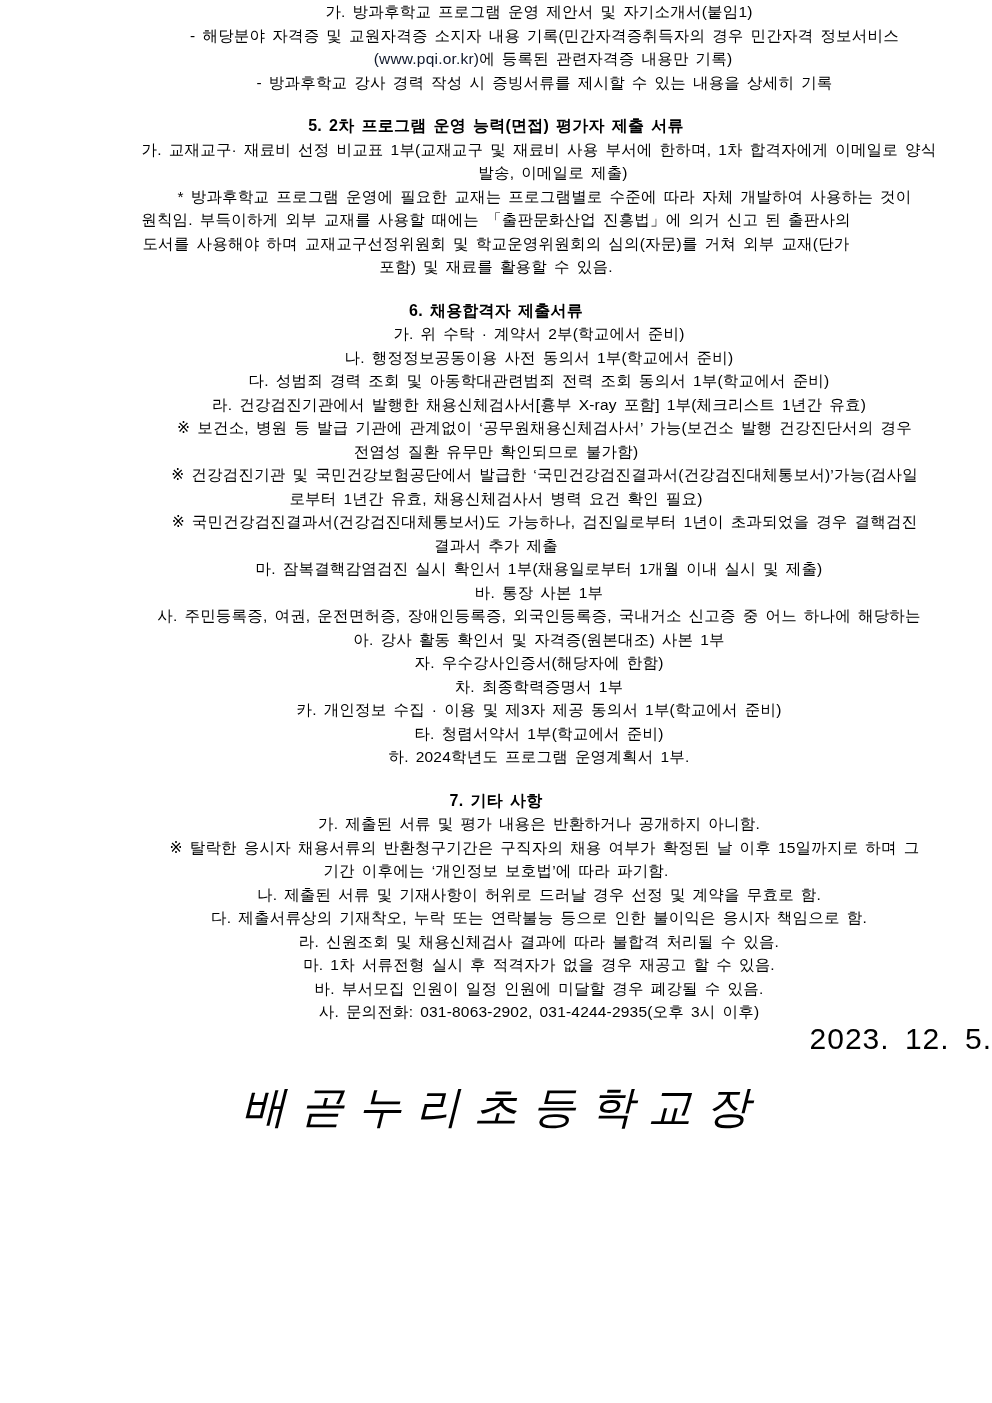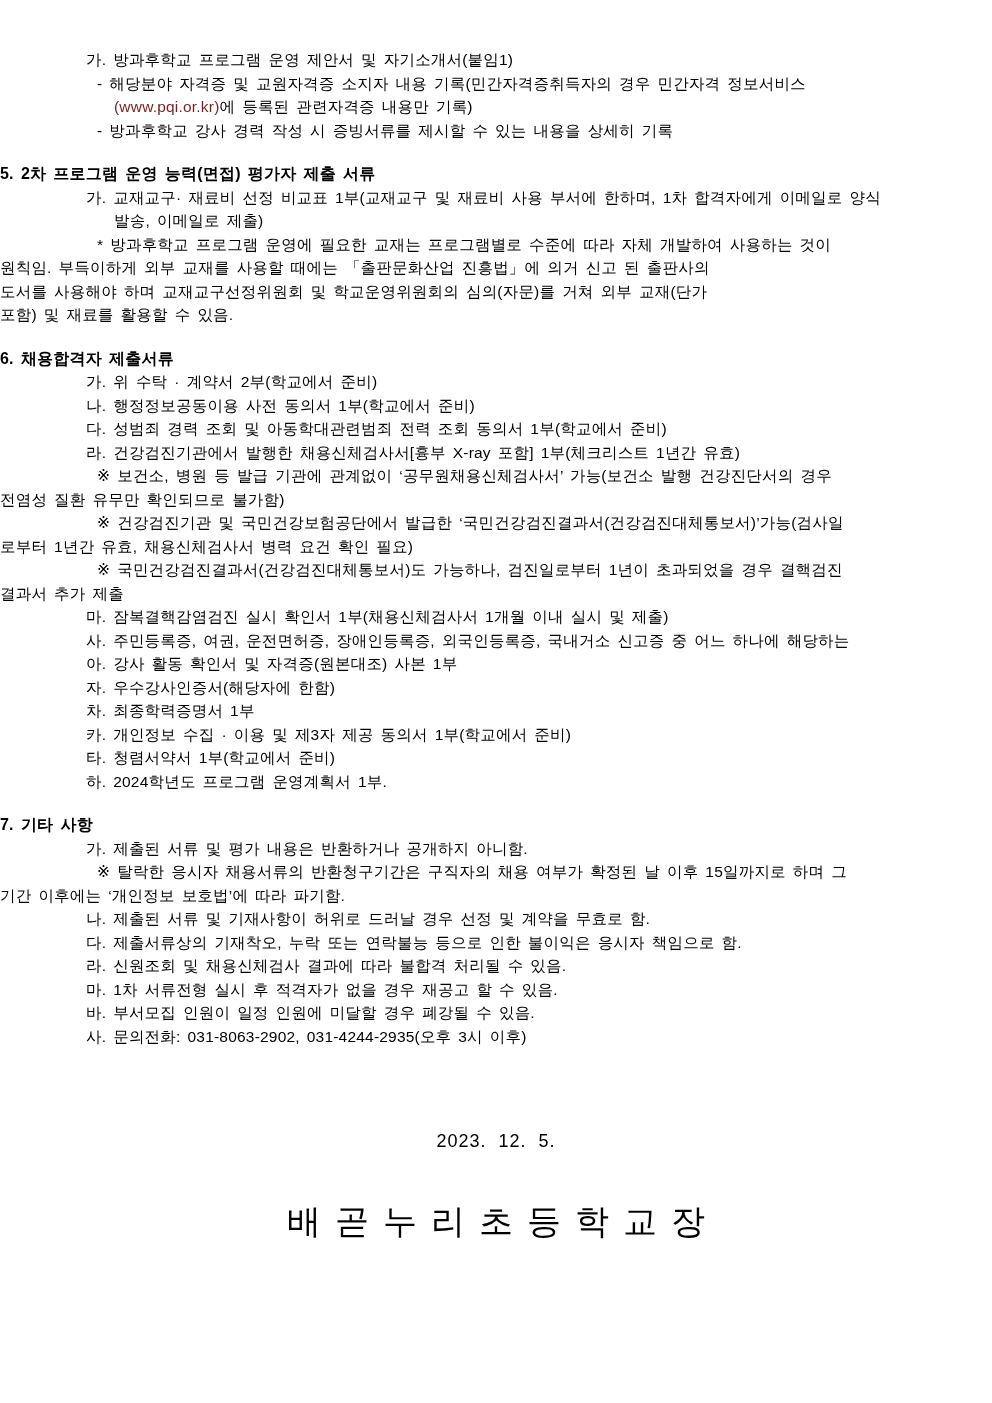--- a/index.html
+++ b/index.html
@@ -10,84 +10,85 @@
   .page {
     position: relative;
     width: 992px;
     height: 1403px;
     background: #ffffff;
     color: #000000;
     font-family: "Liberation Sans", "DejaVu Sans", sans-serif;
     overflow: hidden;
   }
   .doc-body {
-    padding-top: 48px;
+    text-align: center;
   }
   .line {
     font-size: 15.5px;
     line-height: 23.5px;
     white-space: nowrap;
     word-spacing: 2.5px;
     letter-spacing: 0.2px;
   }
   .line.sec {
     margin-top: 20px;
     font-weight: bold;
     font-size: 16px;
   }
   .line.i1  { margin-left: 86px; }
   .line.i1c { margin-left: 114px; }
   .line.i2  { margin-left: 97px; }
   .line.i2c { }
   .doc-date {
-    margin-top: 78px;
-    text-align: center;
-    font-size: 18px;
+    text-align: right;
+    font-size: 30px;
     line-height: 30px;
     letter-spacing: 1px;
     word-spacing: 6px;
   }
   .doc-signature {
-    margin-top: 40px;
+    margin-top: 28px;
     text-align: center;
-    font-size: 34px;
+    font-size: 44px;
     line-height: 50px;
     letter-spacing: 14px;
     text-indent: 14px; 
     font-weight: 500;
+    font-style: italic;
   }
 </style>
 </head>
 <body>
 
 <div class="page">
   <div class="doc-body">
       <div class="line i1"><span>가. 방과후학교 프로그램 운영 제안서 및 자기소개서(붙임1)</span></div>
       <div class="line i2"><span>- 해당분야 자격증 및 교원자격증 소지자 내용 기록(민간자격증취득자의 경우 민간자격 정보서비스</span></div>
-      <div class="line i1c"><span style="color: #7f1d1d;">(www.pqi.or.kr)</span><span>에 등록된 관련자격증 내용만 기록)</span></div>
+      <div class="line i1c"><span style="color: #0f172a;">(www.pqi.or.kr)</span><span>에 등록된 관련자격증 내용만 기록)</span></div>
       <div class="line i2"><span>- 방과후학교 강사 경력 작성 시 증빙서류를 제시할 수 있는 내용을 상세히 기록</span></div>
       <div class="line sec"><span>5. 2차 프로그램 운영 능력(면접) 평가자 제출 서류</span></div>
       <div class="line i1"><span>가. 교재교구· 재료비 선정 비교표 1부(교재교구 및 재료비 사용 부서에 한하며, 1차 합격자에게 이메일로 양식</span></div>
       <div class="line i1c"><span>발송, 이메일로 제출)</span></div>
       <div class="line i2"><span>* 방과후학교 프로그램 운영에 필요한 교재는 프로그램별로 수준에 따라 자체 개발하여 사용하는 것이</span></div>
       <div class="line i2c"><span>원칙임. 부득이하게 외부 교재를 사용할 때에는 「출판문화산업 진흥법」에 의거 신고 된 출판사의</span></div>
       <div class="line i2c"><span>도서를 사용해야 하며 교재교구선정위원회 및 학교운영위원회의 심의(자문)를 거쳐 외부 교재(단가</span></div>
       <div class="line i2c"><span>포함) 및 재료를 활용할 수 있음.</span></div>
       <div class="line sec"><span>6. 채용합격자 제출서류</span></div>
       <div class="line i1"><span>가. 위 수탁 · 계약서 2부(학교에서 준비)</span></div>
       <div class="line i1"><span>나. 행정정보공동이용 사전 동의서 1부(학교에서 준비)</span></div>
       <div class="line i1"><span>다. 성범죄 경력 조회 및 아동학대관련범죄 전력 조회 동의서 1부(학교에서 준비)</span></div>
       <div class="line i1"><span>라. 건강검진기관에서 발행한 채용신체검사서[흉부 X-ray 포함] 1부(체크리스트 1년간 유효)</span></div>
       <div class="line i2"><span>※ 보건소, 병원 등 발급 기관에 관계없이 ‘공무원채용신체검사서’ 가능(보건소 발행 건강진단서의 경우</span></div>
       <div class="line i2c"><span>전염성 질환 유무만 확인되므로 불가함)</span></div>
       <div class="line i2"><span>※ 건강검진기관 및 국민건강보험공단에서 발급한 ‘국민건강검진결과서(건강검진대체통보서)’가능(검사일</span></div>
       <div class="line i2c"><span>로부터 1년간 유효,  채용신체검사서 병력 요건 확인 필요)</span></div>
       <div class="line i2"><span>※ 국민건강검진결과서(건강검진대체통보서)도 가능하나, 검진일로부터 1년이 초과되었을 경우 결핵검진</span></div>
       <div class="line i2c"><span>결과서 추가 제출</span></div>
-      <div class="line i1"><span>마. 잠복결핵감염검진 실시 확인서 1부(채용신체검사서 1개월 이내 실시 및 제출)</span></div>
+      <div class="line i1"><span>마. 잠복결핵감염검진 실시 확인서 1부(채용일로부터 1개월 이내 실시 및 제출)</span></div>
+      <div class="line i1"><span>바. 통장 사본 1부</span></div>
       <div class="line i1"><span>사. 주민등록증, 여권, 운전면허증, 장애인등록증, 외국인등록증, 국내거소 신고증 중 어느 하나에 해당하는</span></div>
       <div class="line i1"><span>아. 강사 활동 확인서 및 자격증(원본대조) 사본 1부</span></div>
       <div class="line i1"><span>자. 우수강사인증서(해당자에 한함)</span></div>
       <div class="line i1"><span>차. 최종학력증명서 1부</span></div>
       <div class="line i1"><span>카. 개인정보 수집 · 이용 및 제3자 제공 동의서 1부(학교에서 준비)</span></div>
       <div class="line i1"><span>타. 청렴서약서 1부(학교에서 준비)</span></div>
       <div class="line i1"><span>하. 2024학년도 프로그램 운영계획서 1부.</span></div>
       <div class="line sec"><span>7. 기타 사항</span></div>
       <div class="line i1"><span>가. 제출된 서류 및 평가 내용은 반환하거나 공개하지 아니함.</span></div>
       <div class="line i2"><span>※ 탈락한 응시자 채용서류의 반환청구기간은 구직자의 채용 여부가 확정된 날 이후 15일까지로 하며 그</span></div>

